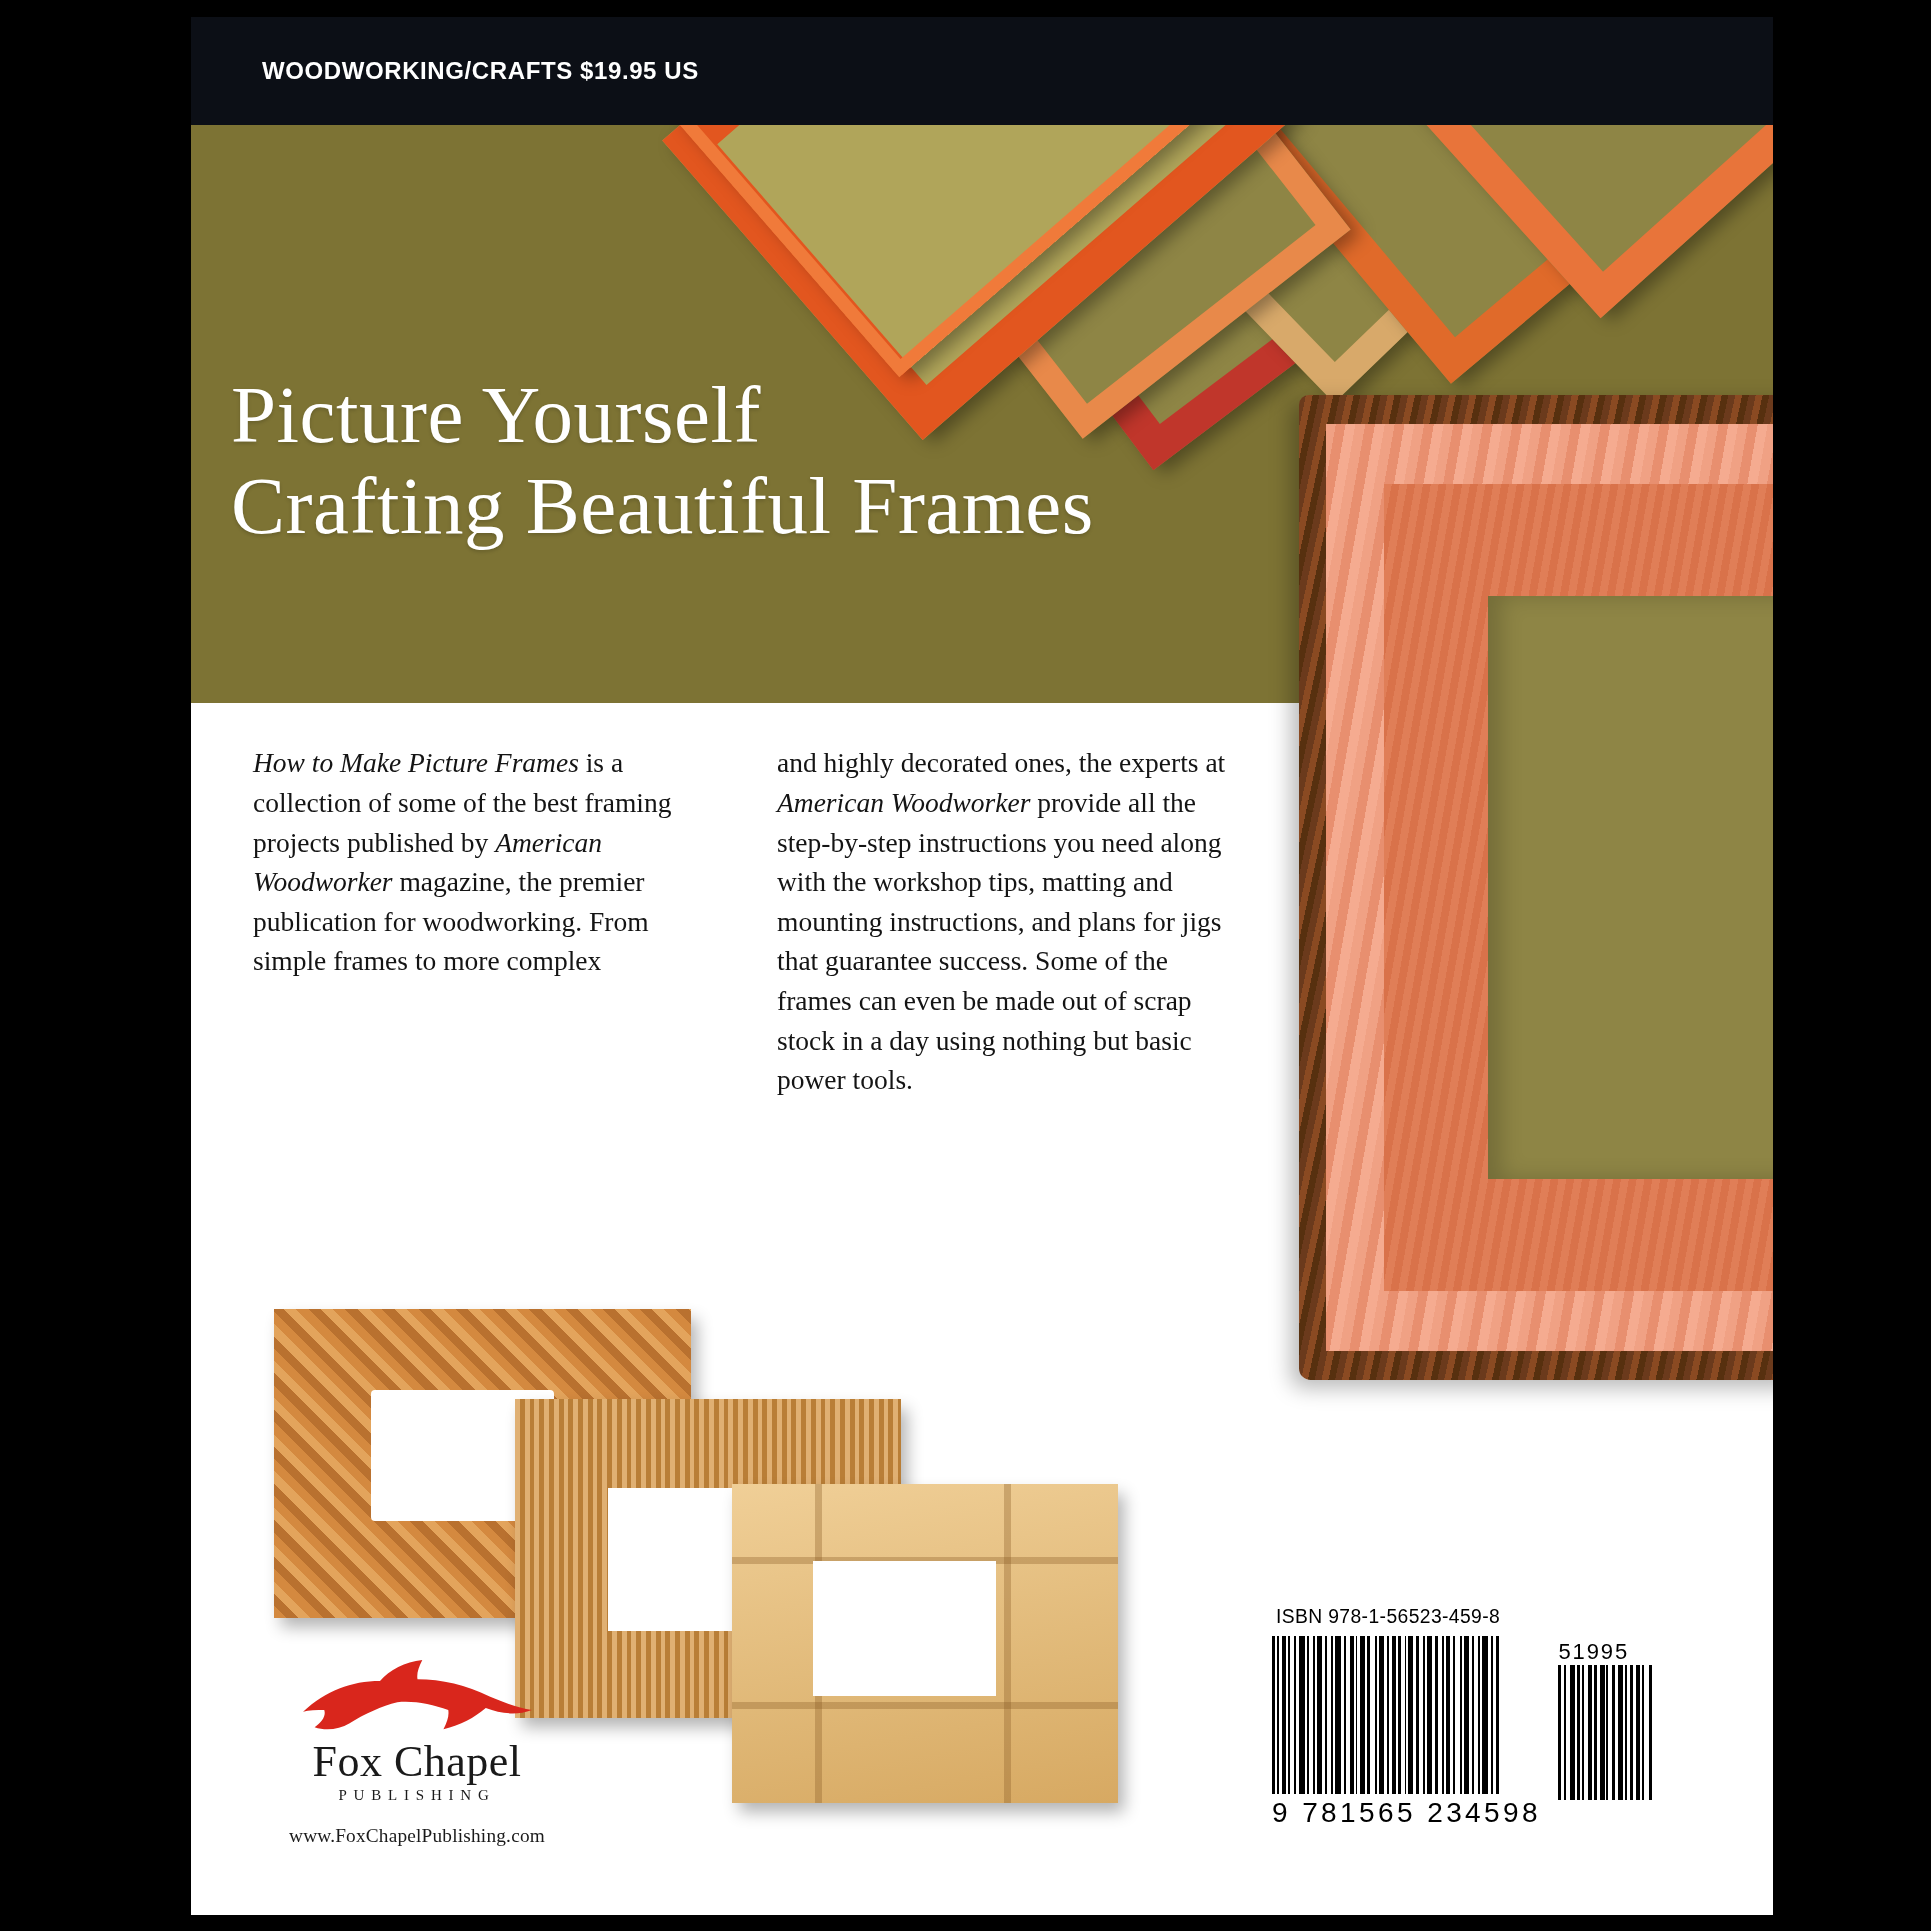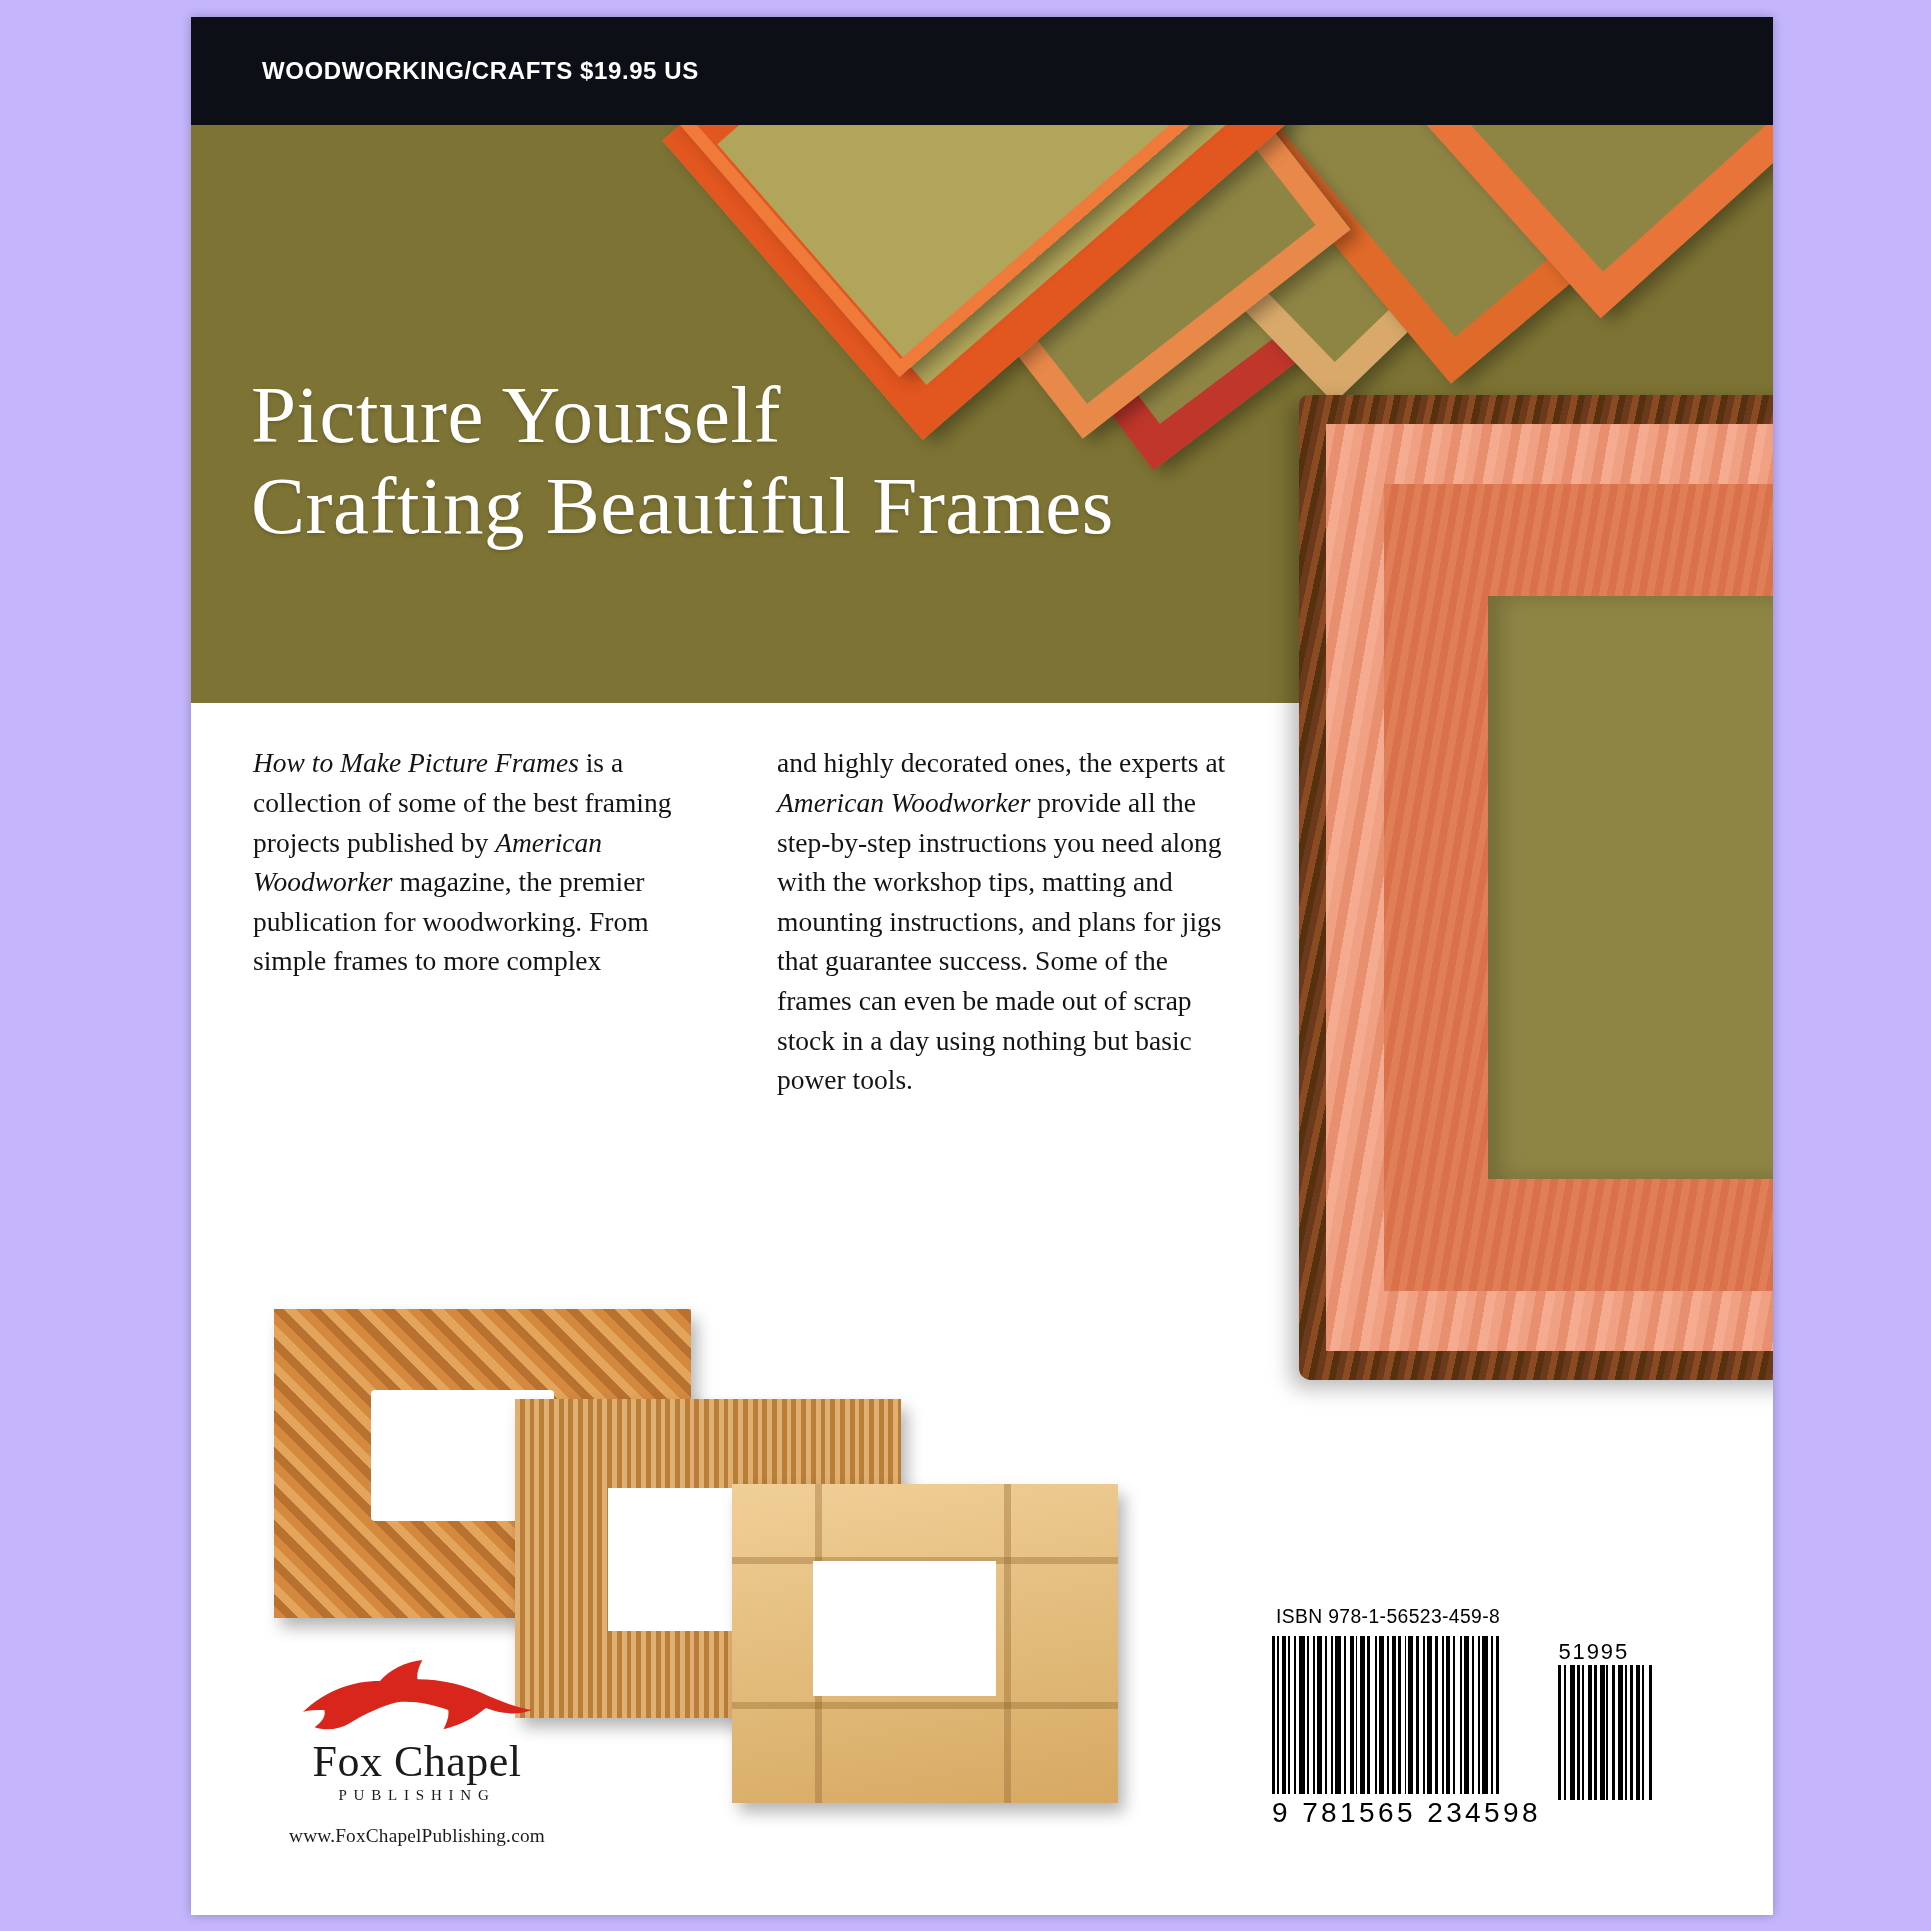--- a/index.html
+++ b/index.html
@@ -9,21 +9,21 @@
     width: 1931px;
     height: 1931px;
     overflow: hidden;
     font-family: "Liberation Serif", serif;
   }
 
   #page {
     position: relative;
     width: 1931px;
     height: 1931px;
-    background: #c4b5fd;
+    background: #000000;
   }
 
   
   #cover {
     position: absolute;
     left: 191px;
     top: 17.4px;
     width: 1582px;
     height: 1898px;
     background: #ffffff;
@@ -129,21 +129,21 @@
     left: 261px; top: 193px;
     transform: rotate(-38deg);
     border-width: 25px;
     border-color: #e8894a;
     background: #8e8545;
   }
 
   
   .title-block {
     position: absolute;
-    left: 60px;
+    left: 40px;
     top: 353px;
     width: 1120px;
     color: #ffffff;
   }
   .title-line {
     font-family: "Liberation Serif", serif;
     font-size: 81px;
     line-height: 1.12;
     letter-spacing: 0.5px;
     white-space: nowrap;

